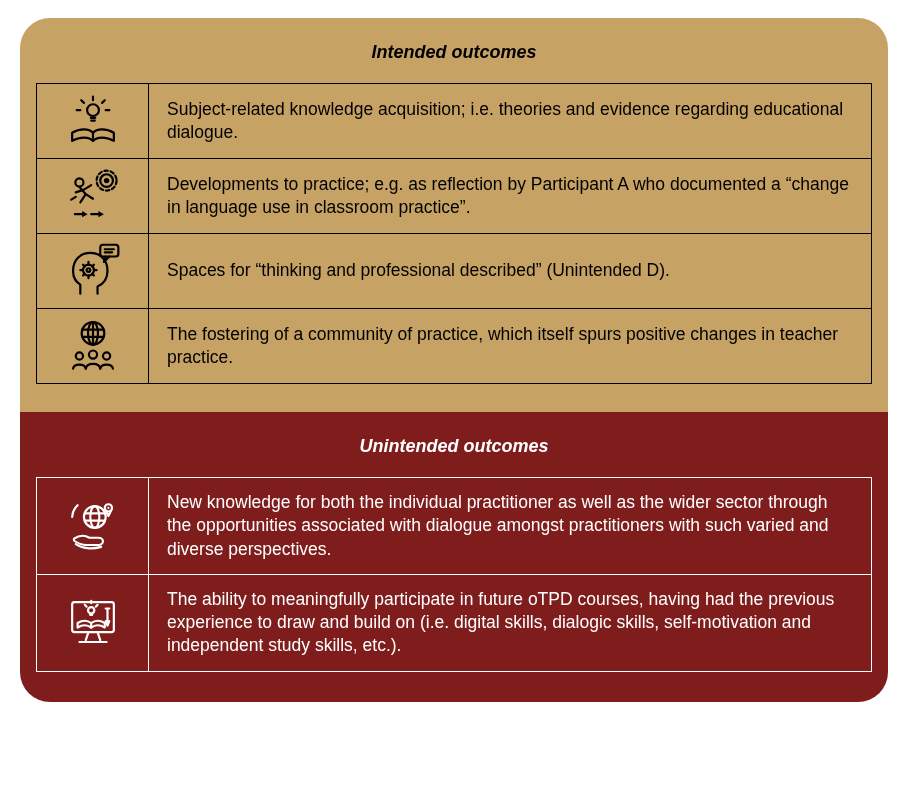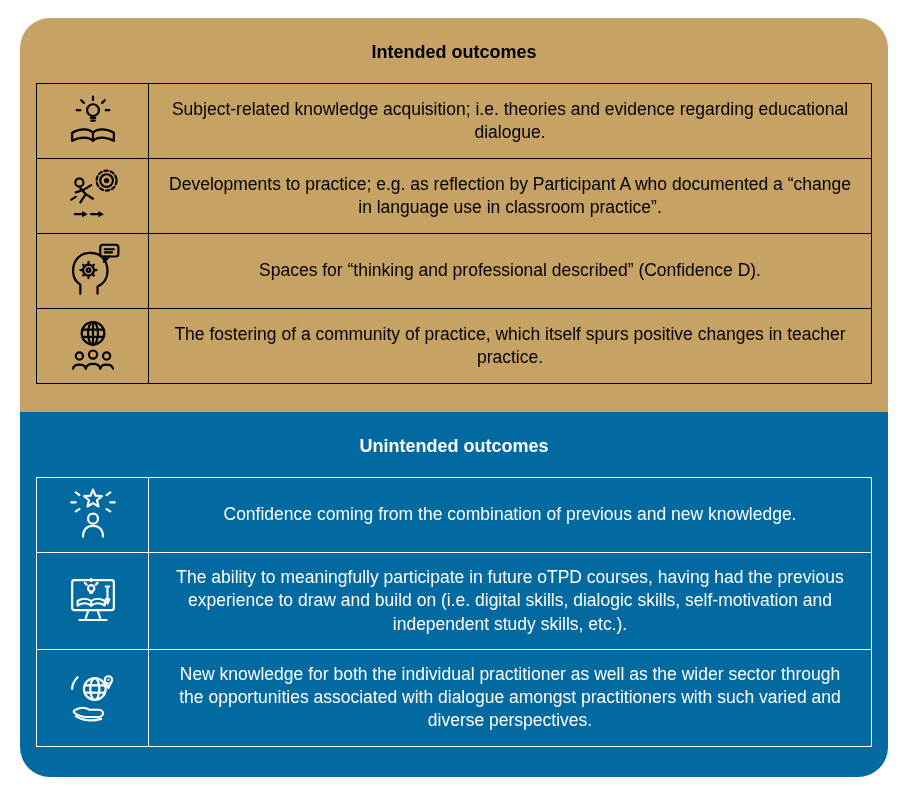--- a/index.html
+++ b/index.html
@@ -13,50 +13,50 @@
   .figure { padding: 18px 20px 0 20px; }
 
   .panel { width: 868px; }
   .panel.tan {
     background: #C7A265;
     color: #000000;
     border-radius: 30px 30px 0 0;
     padding: 16px 16px 28px 16px;
   }
   .panel.teal {
-    background: #0369a1;
+    background: #7f1d1d;
     color: #ffffff;
     border-radius: 0 0 30px 30px;
     padding: 16px 16px 30px 16px;
   }
   .panel-title {
     text-align: center;
     font-size: 18px;
     font-weight: bold;
     margin: 8px 0 20px 0;
+    font-style: italic;
   }
   table.outcomes {
     width: 100%;
     border-collapse: collapse;
     table-layout: fixed;
   }
   .tan table.outcomes, .tan table.outcomes td { border: 1.6px solid #000000; }
   .teal table.outcomes, .teal table.outcomes td { border: 1.6px solid #ffffff; }
   td.icon-cell {
     width: 112px;
     text-align: center;
     vertical-align: middle;
     padding: 8px 6px;
   }
   td.text-cell {
     padding: 13px 18px;
     font-size: 17.5px;
     line-height: 1.33;
     vertical-align: middle;
-    text-align: center;
   }
   .seg.italic { }
   .icon-cell svg { display: block; margin: 0 auto; }
 </style>
 </head>
 <body>
 
 <div class="figure">
 
   <section class="panel tan">
@@ -107,21 +107,21 @@
               <path d="M37 57v-8c7-3 11-9 11-17C48 20 40 12 29 12S10 20 10 32c0 7 3 12 8 15v10"></path>
               <circle cx="27" cy="31" r="6"></circle>
               <circle cx="27" cy="31" r="2"></circle>
               <path d="M27 22v3M27 37v3M18 31h3M33 31h3M21 25l2 2M33 37l-2-2M21 37l2-2M33 25l-2 2"></path>
               <rect x="40" y="3" width="20" height="13" rx="3"></rect>
               <path d="M46 16l-2 6 6-6"></path>
               <path d="M45 8h10M45 11.5h8"></path>
             </svg>
           </td>
           <td class="text-cell">
-            <span class="seg">Spaces for </span><span class="seg italic">“thinking and professional described”</span><span class="seg"> (Confidence D).</span>
+            <span class="seg">Spaces for </span><span class="seg italic">“thinking and professional described”</span><span class="seg"> (Unintended D).</span>
           </td>
         </tr>
 
         <tr>
           <td class="icon-cell">
             <svg width="58" height="58" viewBox="0 0 64 64" fill="none" stroke="currentColor" stroke-width="2.4" stroke-linecap="round" stroke-linejoin="round">
               <circle cx="32" cy="18" r="12.5"></circle>
               <ellipse cx="32" cy="18" rx="5.5" ry="12.5"></ellipse>
               <path d="M20.5 14h23M20.5 22h23M32 5.5v25"></path>
               <circle cx="17" cy="43" r="4"></circle>
@@ -138,66 +138,53 @@
         </tr>
       </tbody>
     </table>
   </section>
 
   <section class="panel teal">
     <h2 class="panel-title">Unintended outcomes</h2>
 
     <table class="outcomes">
       <tbody>
+
         <tr>
           <td class="icon-cell">
             <svg width="58" height="58" viewBox="0 0 64 64" fill="none" stroke="currentColor" stroke-width="2.4" stroke-linecap="round" stroke-linejoin="round">
-              <path d="M32 4l2.7 6.6 7.1.5-5.4 4.6 1.7 6.9-6.1-3.7-6.1 3.7 1.7-6.9-5.4-4.6 7.1-.5z"></path>
-              <path d="M13 7l4 3M51 7l-4 3M8 18h5M51 18h5M13 28l4-2.5M51 28l-4-2.5"></path>
-              <circle cx="32" cy="36" r="5.5"></circle>
-              <path d="M21 56c0-8 4.5-12 11-12s11 4 11 12"></path>
+              <circle cx="34" cy="22" r="12"></circle>
+              <ellipse cx="34" cy="22" rx="5" ry="12"></ellipse>
+              <path d="M23 18h22M23 26h22"></path>
+              <circle cx="49" cy="12" r="4"></circle>
+              <circle cx="49" cy="12" r="1.2" fill="currentColor" stroke="none"></circle>
+              <path d="M46 15l3 6 3-6"></path>
+              <path d="M15 9c-4 4-6 8-6 13"></path>
+              <path d="M11 46c6-4 12-4 17-1h10c3 0 5 1.8 5 3.8S41 53 38 53H25c-5 0-10-2-14-5z"></path>
+              <path d="M13 52c7 5 18 6 28 3"></path>
             </svg>
           </td>
           <td class="text-cell">
-            <span class="seg">Confidence coming from the combination of previous and new knowledge.</span>
+            <span class="seg">New knowledge for both the individual practitioner as well as the wider sector through the opportunities associated with dialogue amongst practitioners with such varied and diverse perspectives.</span>
           </td>
         </tr>
 
         <tr>
           <td class="icon-cell">
             <svg width="58" height="58" viewBox="0 0 64 64" fill="none" stroke="currentColor" stroke-width="2.4" stroke-linecap="round" stroke-linejoin="round">
               <rect x="9" y="9" width="46" height="33" rx="2.5"></rect>
               <path d="M27 42l-3 9M37 42l3 9M17 53h30"></path>
               <circle cx="30" cy="18" r="3.5"></circle>
               <path d="M28.8 23h2.4M23 12l2 2M37 12l-2 2M30 7.5v2.5"></path>
               <path d="M15 32c5-3 11-3 15 0 4-3 10-3 15 0v5c-5-3-11-3-15 0-4-3-10-3-15 0z"></path>
               <path d="M30 32v5"></path>
               <path d="M48 16v14M46 16h4M46 30l2 5 2-5"></path>
             </svg>
           </td>
           <td class="text-cell">
             <span class="seg">The ability to meaningfully participate in future oTPD courses, having had the previous experience to draw and build on (i.e. digital skills, dialogic skills, self-motivation and independent study skills, etc.).</span>
           </td>
         </tr>
-
-        <tr>
-          <td class="icon-cell">
-            <svg width="58" height="58" viewBox="0 0 64 64" fill="none" stroke="currentColor" stroke-width="2.4" stroke-linecap="round" stroke-linejoin="round">
-              <circle cx="34" cy="22" r="12"></circle>
-              <ellipse cx="34" cy="22" rx="5" ry="12"></ellipse>
-              <path d="M23 18h22M23 26h22"></path>
-              <circle cx="49" cy="12" r="4"></circle>
-              <circle cx="49" cy="12" r="1.2" fill="currentColor" stroke="none"></circle>
-              <path d="M46 15l3 6 3-6"></path>
-              <path d="M15 9c-4 4-6 8-6 13"></path>
-              <path d="M11 46c6-4 12-4 17-1h10c3 0 5 1.8 5 3.8S41 53 38 53H25c-5 0-10-2-14-5z"></path>
-              <path d="M13 52c7 5 18 6 28 3"></path>
-            </svg>
-          </td>
-          <td class="text-cell">
-            <span class="seg">New knowledge for both the individual practitioner as well as the wider sector through the opportunities associated with dialogue amongst practitioners with such varied and diverse perspectives.</span>
-          </td>
-        </tr>
       </tbody>
     </table>
   </section>
 
 </div>
 
 </body></html>

